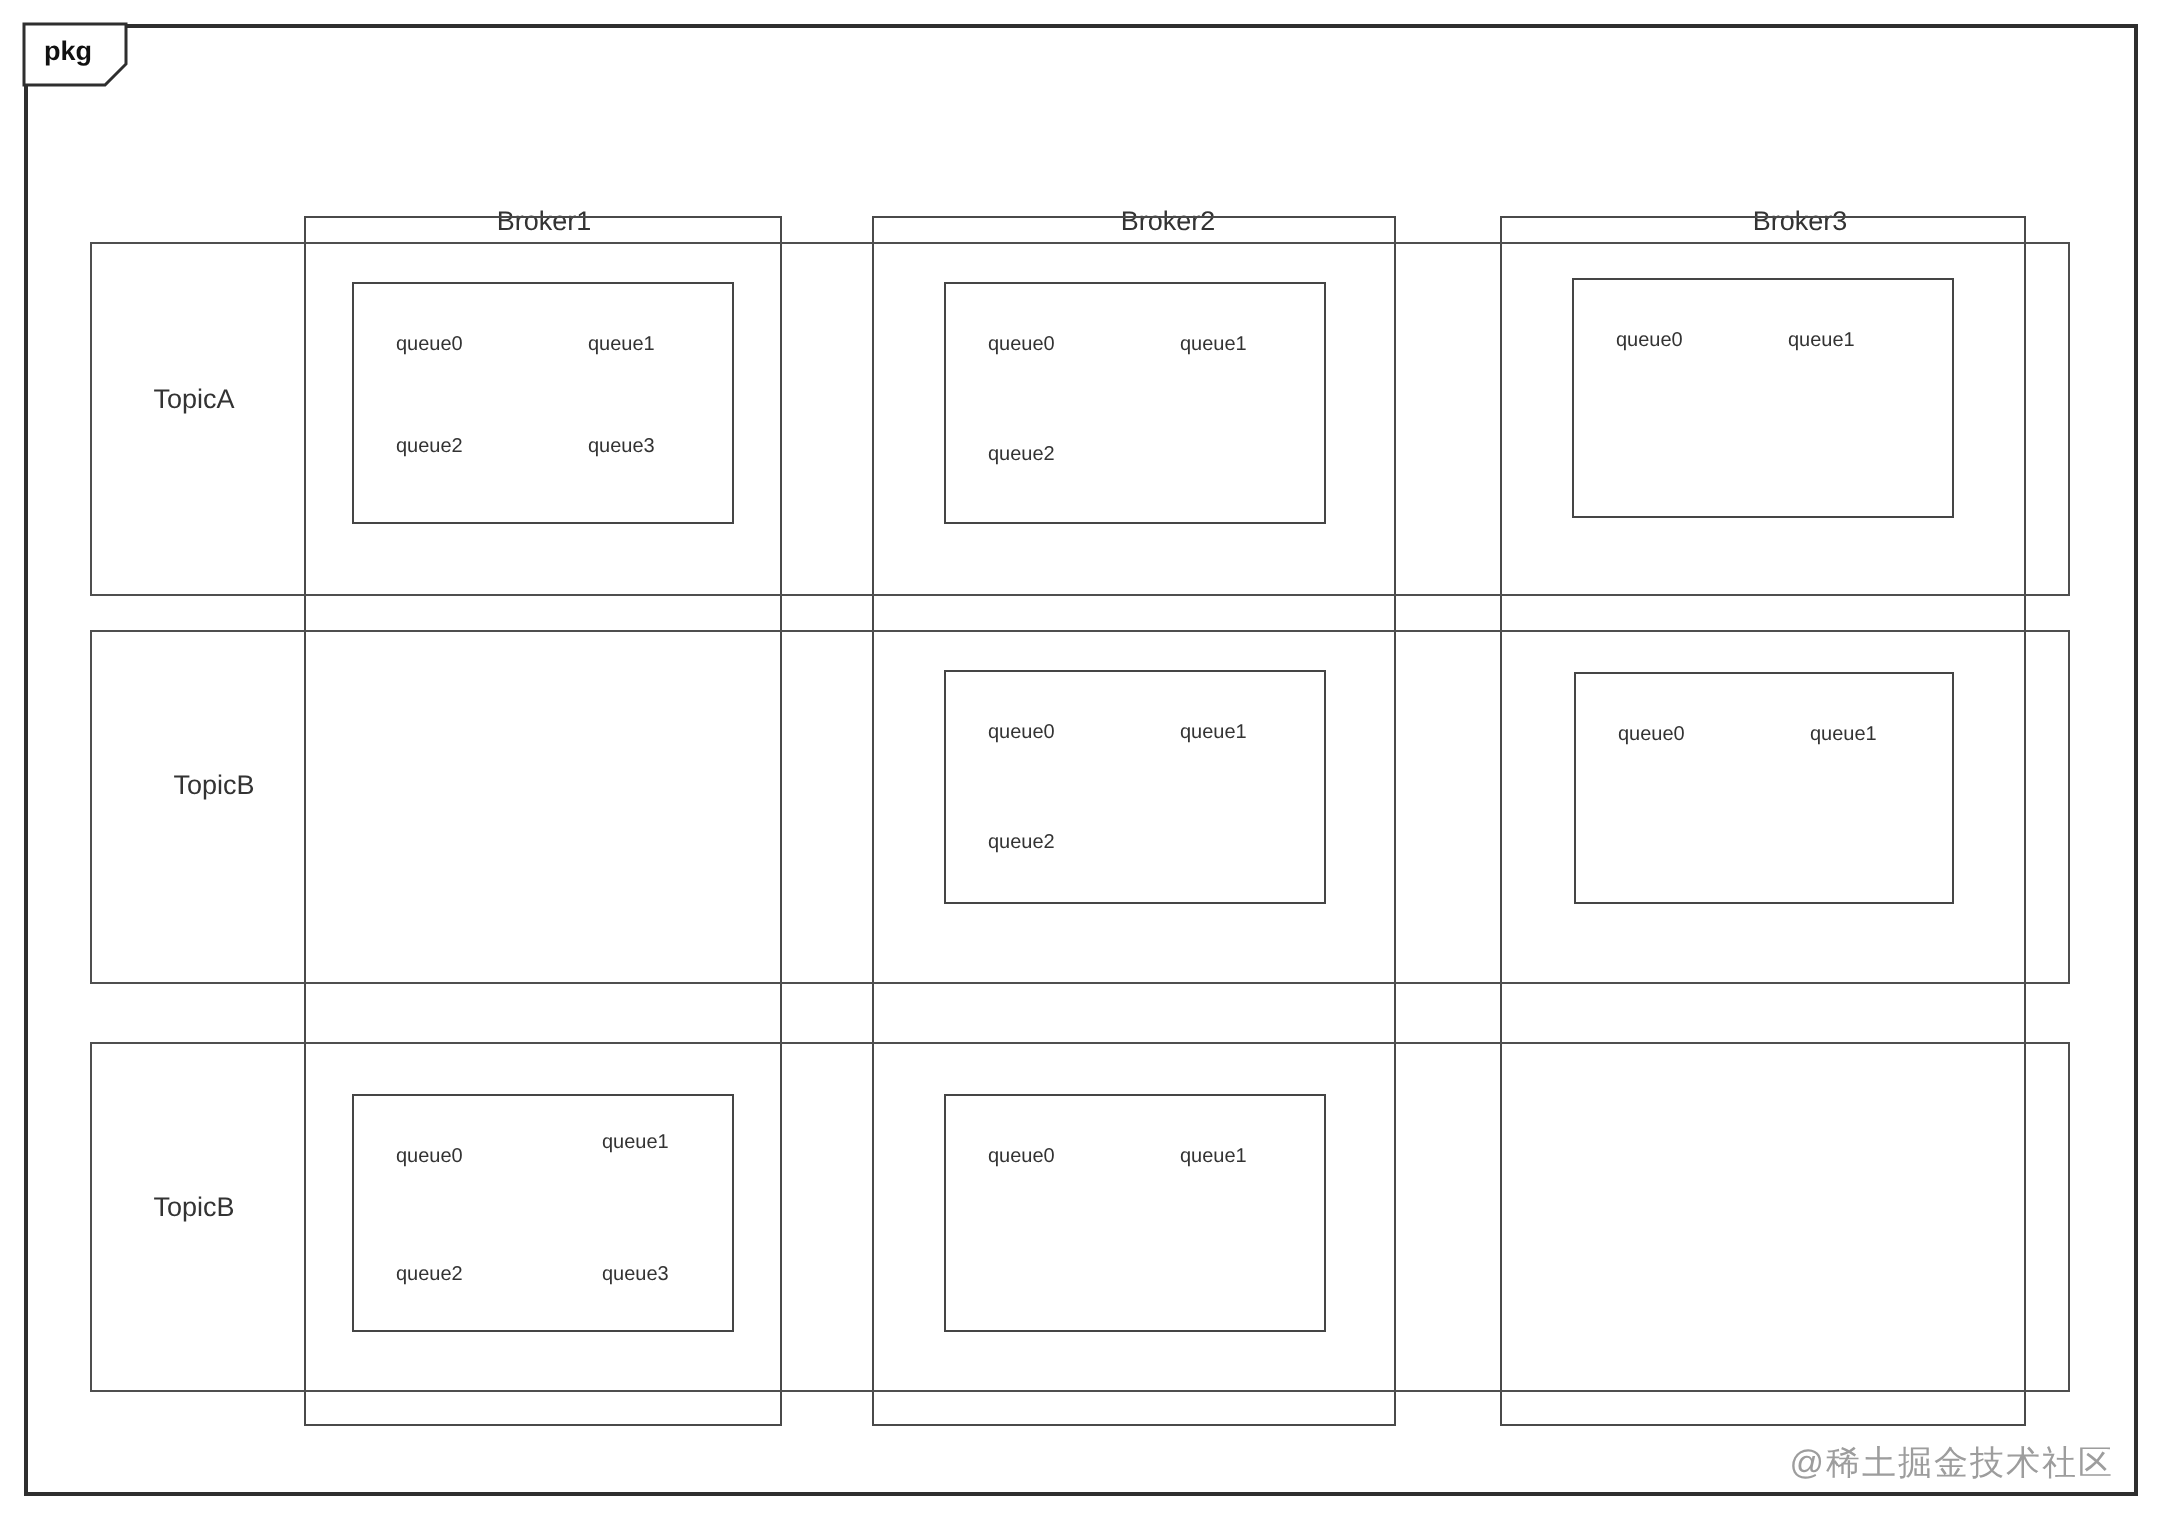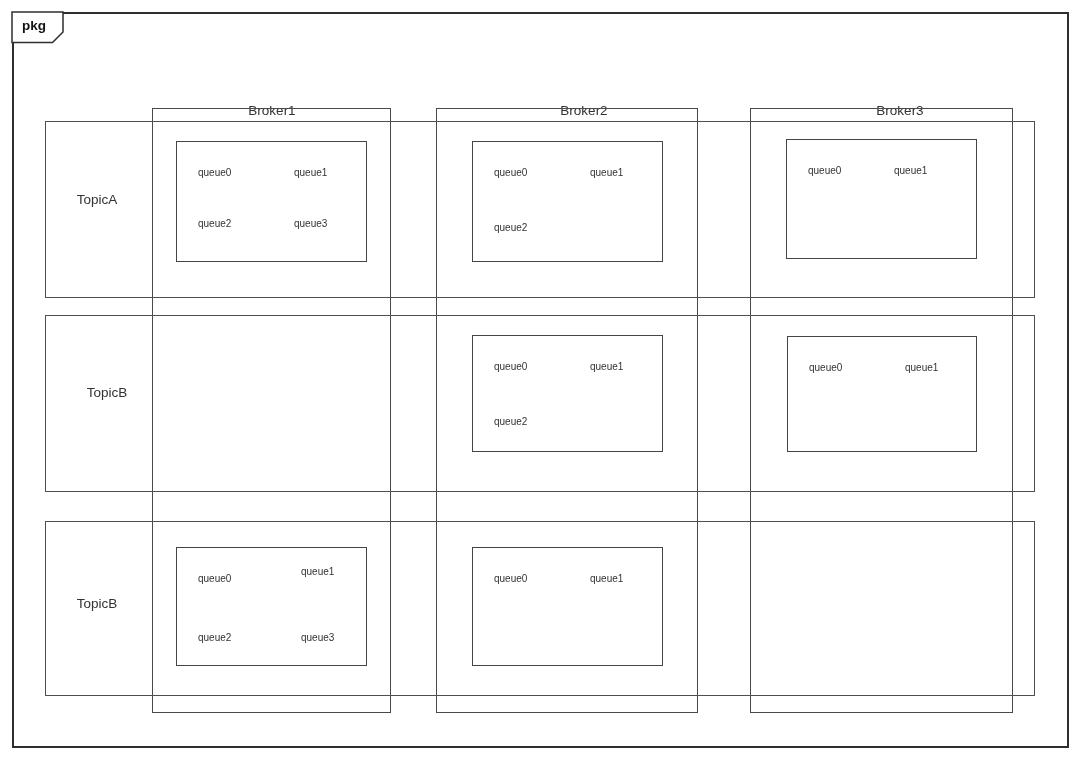--- a/index.html
+++ b/index.html
@@ -166,14 +166,15 @@
     <span class="ql c2c r1b">queue1</span>
     <span class="ql c1 r2c">queue2</span>
     <span class="ql c2c r2c">queue3</span>
   </div>
 
   <div class="qg" id="qgC2">
     <span class="ql c1 r1">queue0</span>
     <span class="ql c2 r1">queue1</span>
   </div>
 
+  <div class="watermark" style="color: rgb(157, 157, 157);">@稀土掘金技术社区</div>
 
 </div>
 
 </body></html>

